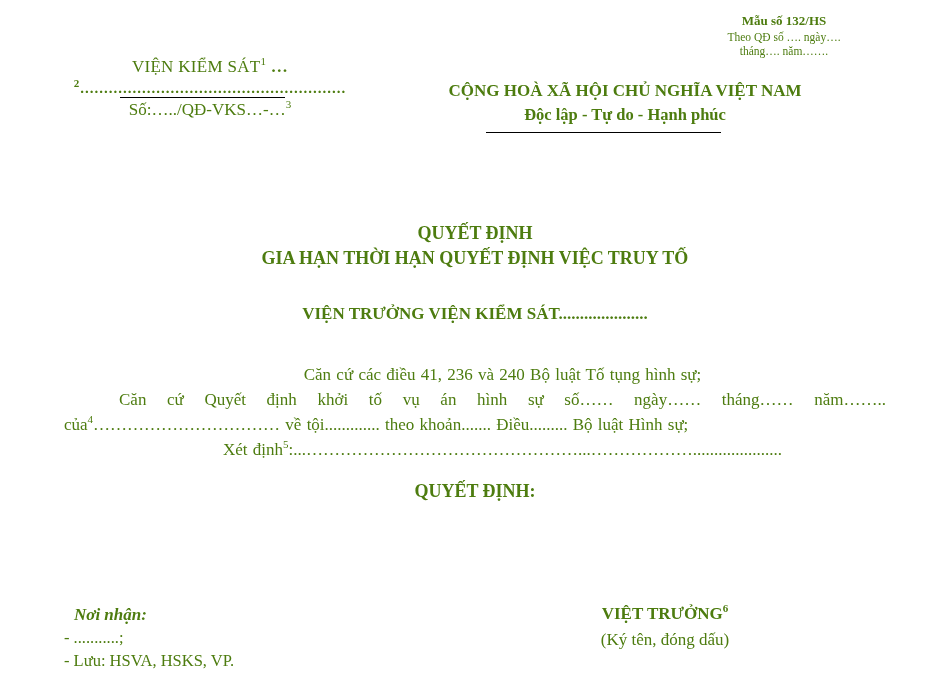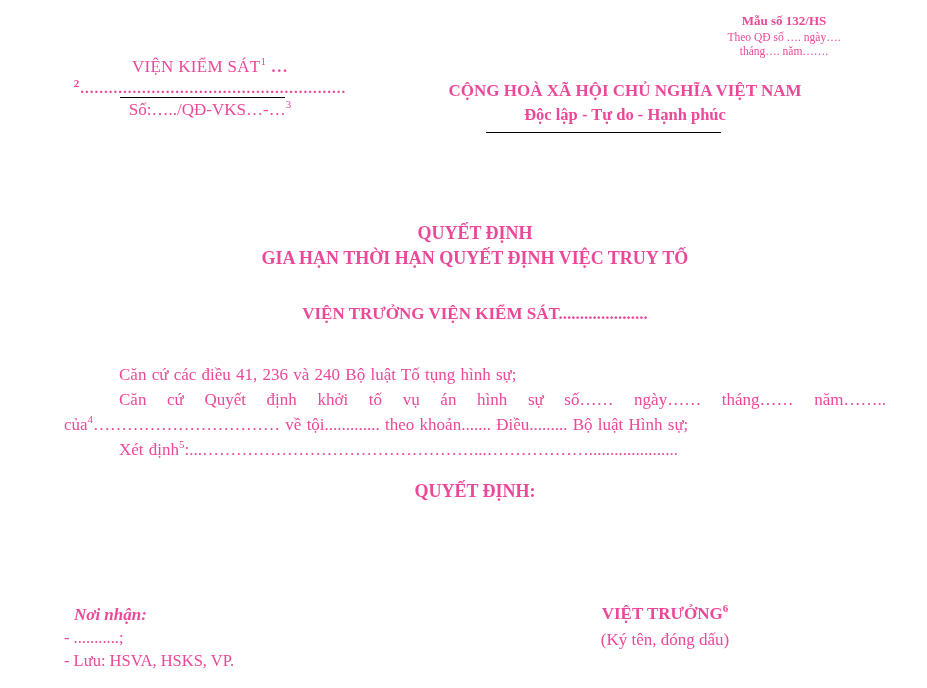--- a/index.html
+++ b/index.html
@@ -1,21 +1,21 @@
 <!DOCTYPE html>
 <html><head>
 <meta charset="utf-8">
 <style>
   html, body { margin: 0; padding: 0; background: #ffffff; }
   .page {
     position: relative;
     width: 927px;
     height: 688px;
     background: #ffffff;
-    color: #ec4899;
+    color: #4d7c0f;
     font-family: "Liberation Serif", serif;
     overflow: hidden;
   }
   sup { font-size: 11px; vertical-align: super; line-height: 0; }
 
   
   .form-ref {
     position: absolute; top: 13px; left: 688px; width: 192px;
     text-align: center; line-height: 1.28;
   }
@@ -62,21 +62,21 @@
   .authority {
     position: absolute; top: 304px; left: 30px; width: 890px;
     text-align: center; font-weight: bold; font-size: 17px;
   }
 
   .body-text {
     position: absolute; left: 64px; width: 822px;
     font-size: 17px; line-height: 25px; word-spacing: 1px;
   }
   .body-citations { top: 362px; }
-  .indent { text-indent: 55px; }
+  .indent { text-indent: 55px; text-align: center; }
   .jl { text-align: justify; text-align-last: justify; }
 
   .decision-heading {
     position: absolute; top: 481px; left: 30px; width: 890px;
     text-align: center; font-weight: bold; font-size: 18px;
   }
 
   .decision-body { top: 525px; }
 
   .footer-left {

